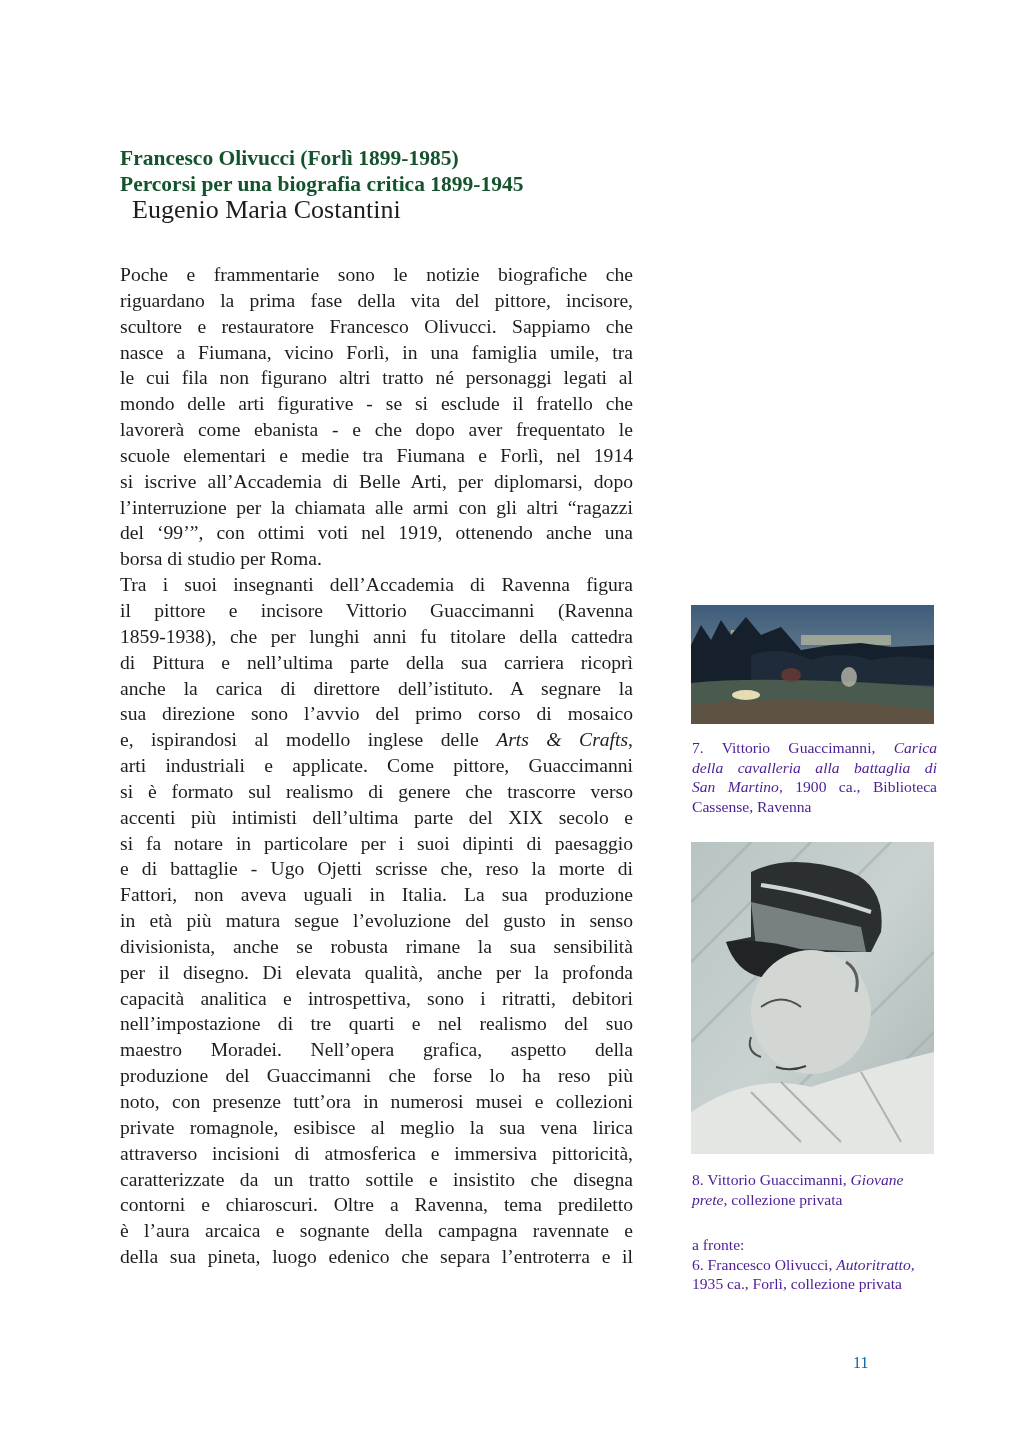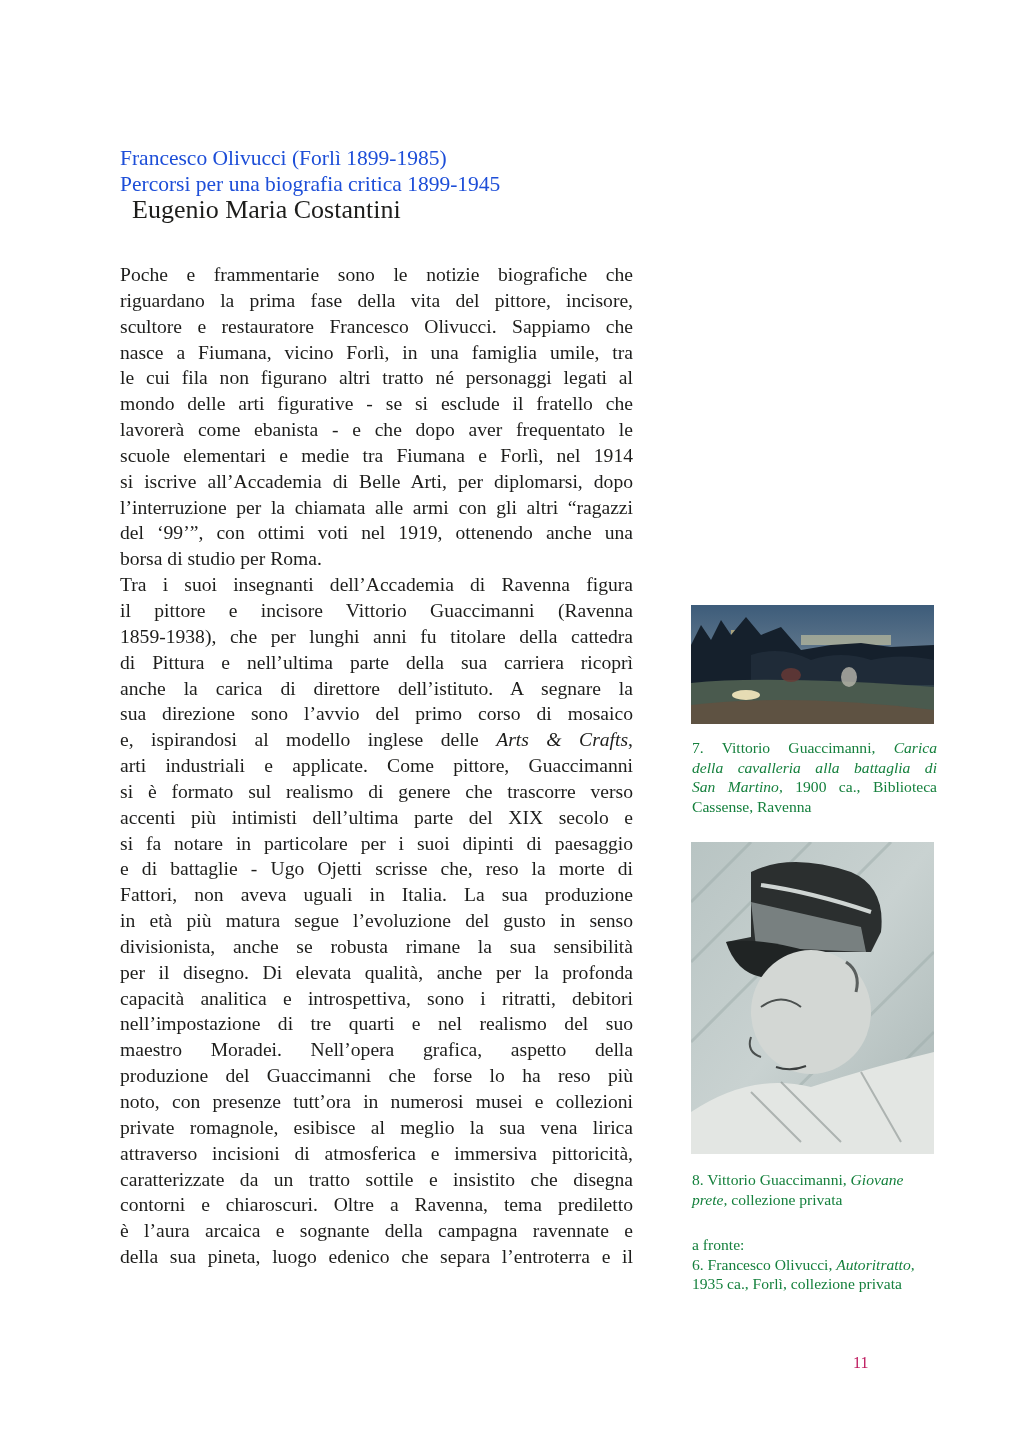--- a/index.html
+++ b/index.html
@@ -3,50 +3,50 @@
   <meta charset="utf-8">
   <style>
     html, body { margin: 0; padding: 0; background: #ffffff; }
     body {
       width: 1024px; height: 1445px; position: relative; overflow: hidden;
       font-family: "Liberation Serif", "DejaVu Serif", serif;
       color: #1d1d1b;
     }
     .title-block { position: absolute; left: 120px; top: 145px; width: 520px; }
     .title-line {
-      font-size: 21.5px; font-weight: normal; color: #1d4ed8; line-height: 26px;
+      font-size: 21.5px; font-weight: bold; color: #14532d; line-height: 26px;
       white-space: nowrap;
     }
     .author {
       font-size: 26px; line-height: 26px; color: #1d1d1b; margin-left: 12px;
     }
     .body-text {
       position: absolute; left: 120px; top: 262px; width: 513px;
       font-size: 19.6px; line-height: 25.85px; text-align: justify;
       text-align-last: justify;
     }
     .body-text .line { display: block; text-align: justify; text-align-last: justify; white-space: nowrap; }
     .body-text .line.last { text-align-last: left; }
     .fig {
       position: absolute; left: 691px; width: 243px; overflow: hidden;
     }
     .fig svg { display: block; width: 100%; height: 100%; }
     .fig-7 { top: 605px; height: 119px; }
     .fig-8 { top: 842px; height: 312px; }
     .caption {
       position: absolute; left: 692px; width: 245px;
-      font-size: 15.6px; line-height: 19.5px; color: #15803d;
+      font-size: 15.6px; line-height: 19.5px; color: #4c1d95;
     }
     .caption .line { display: block; white-space: nowrap; }
     .caption .j { text-align: justify; text-align-last: justify; }
     .caption-7 { top: 738px; }
     .caption-8 { top: 1170px; }
     .caption-6 { top: 1235px; }
     .page-number {
-      position: absolute; left: 853px; top: 1354px; font-size: 16px; color: #be185d;
+      position: absolute; left: 853px; top: 1354px; font-size: 16px; color: #0369a1;
     }
     i, em { font-style: italic; }
   </style>
 </head>
 <body>
 
 <div class="title-block">
   <div class="title-line">Francesco Olivucci (Forlì 1899-1985)</div>
   <div class="title-line">Percorsi per una biografia critica 1899-1945</div>
   <div class="author">Eugenio Maria Costantini</div>

